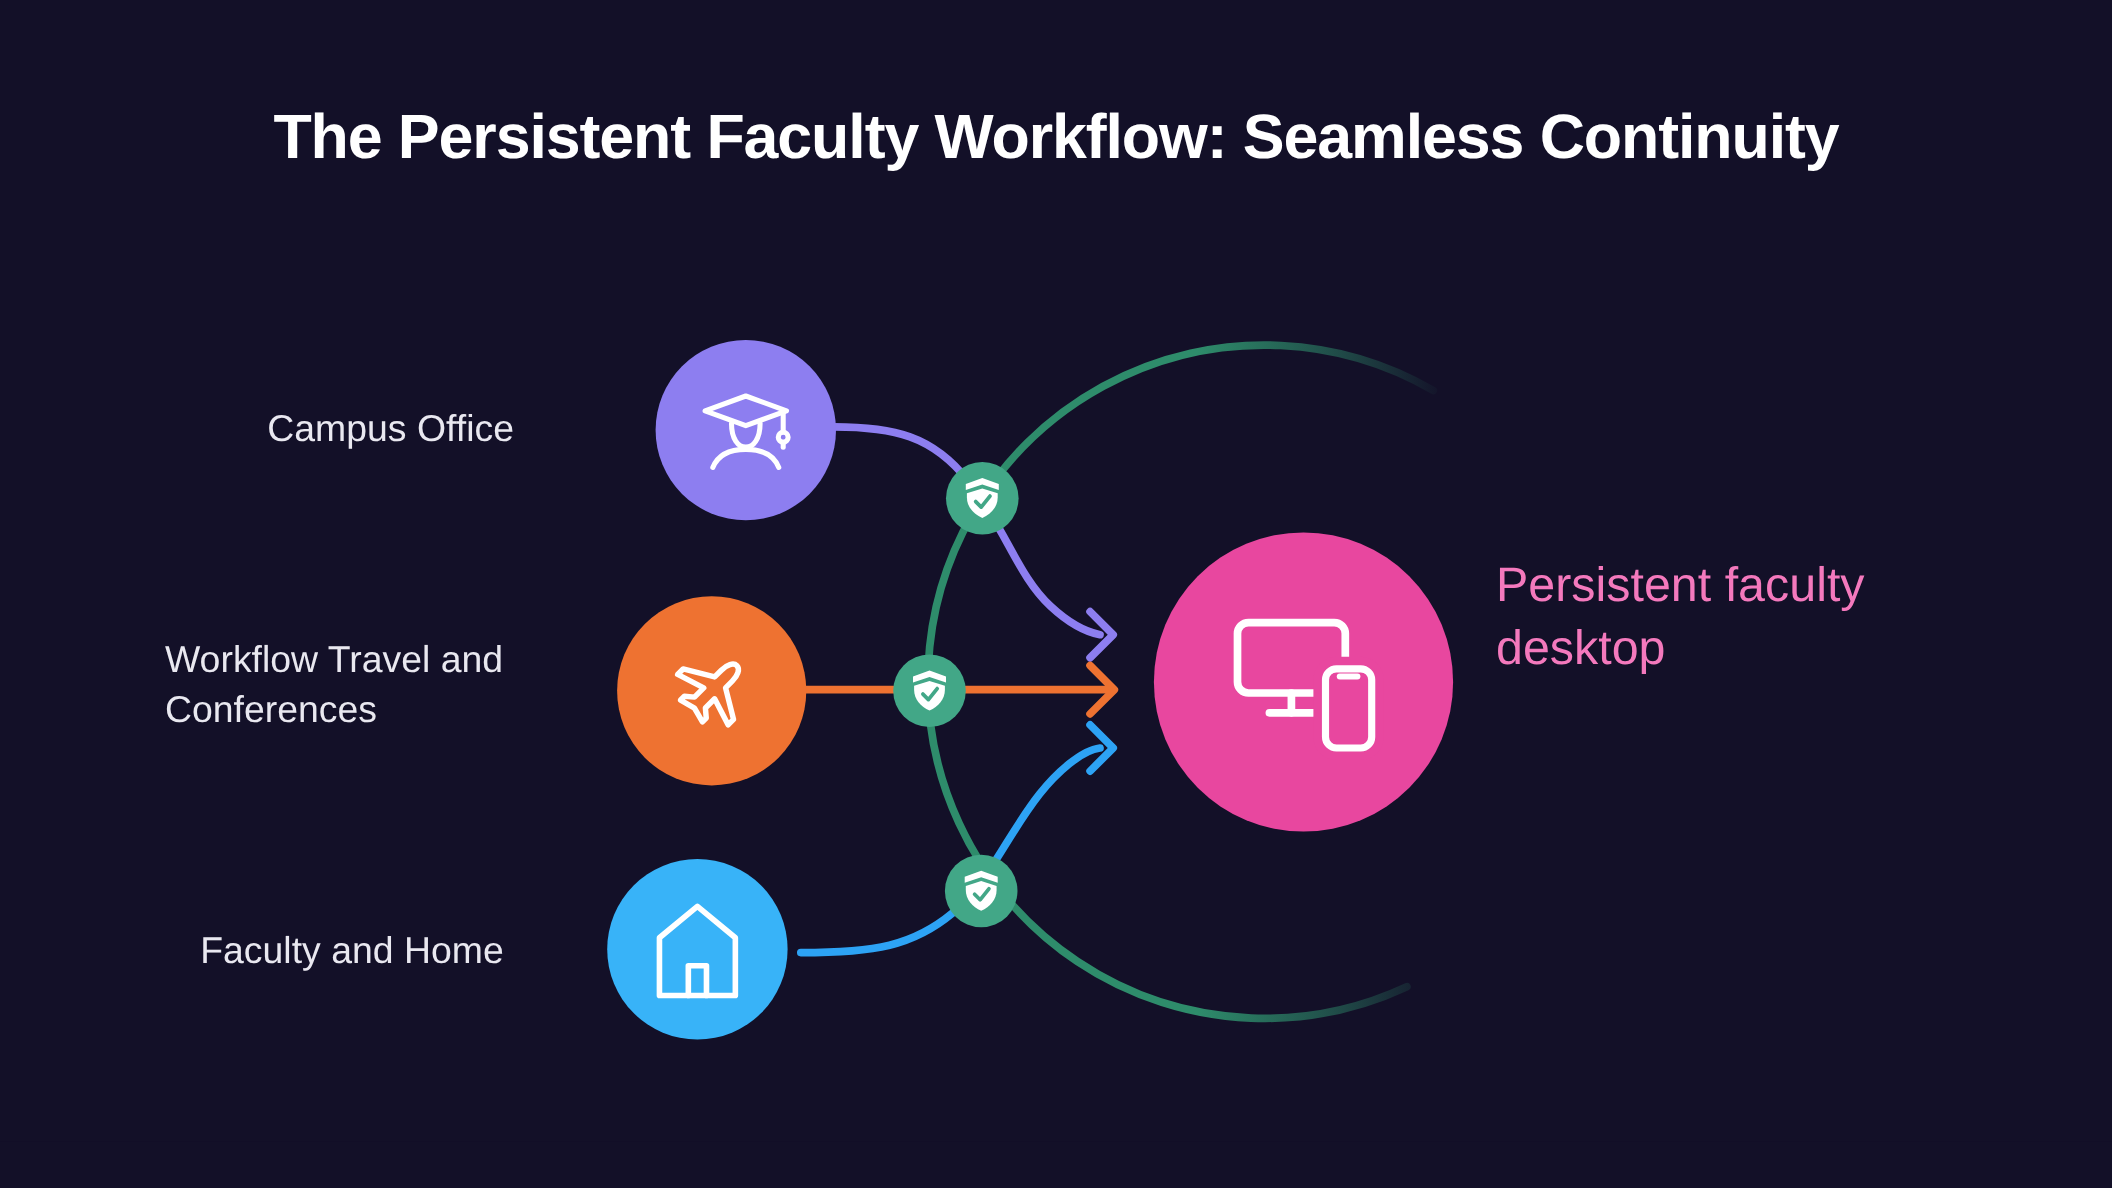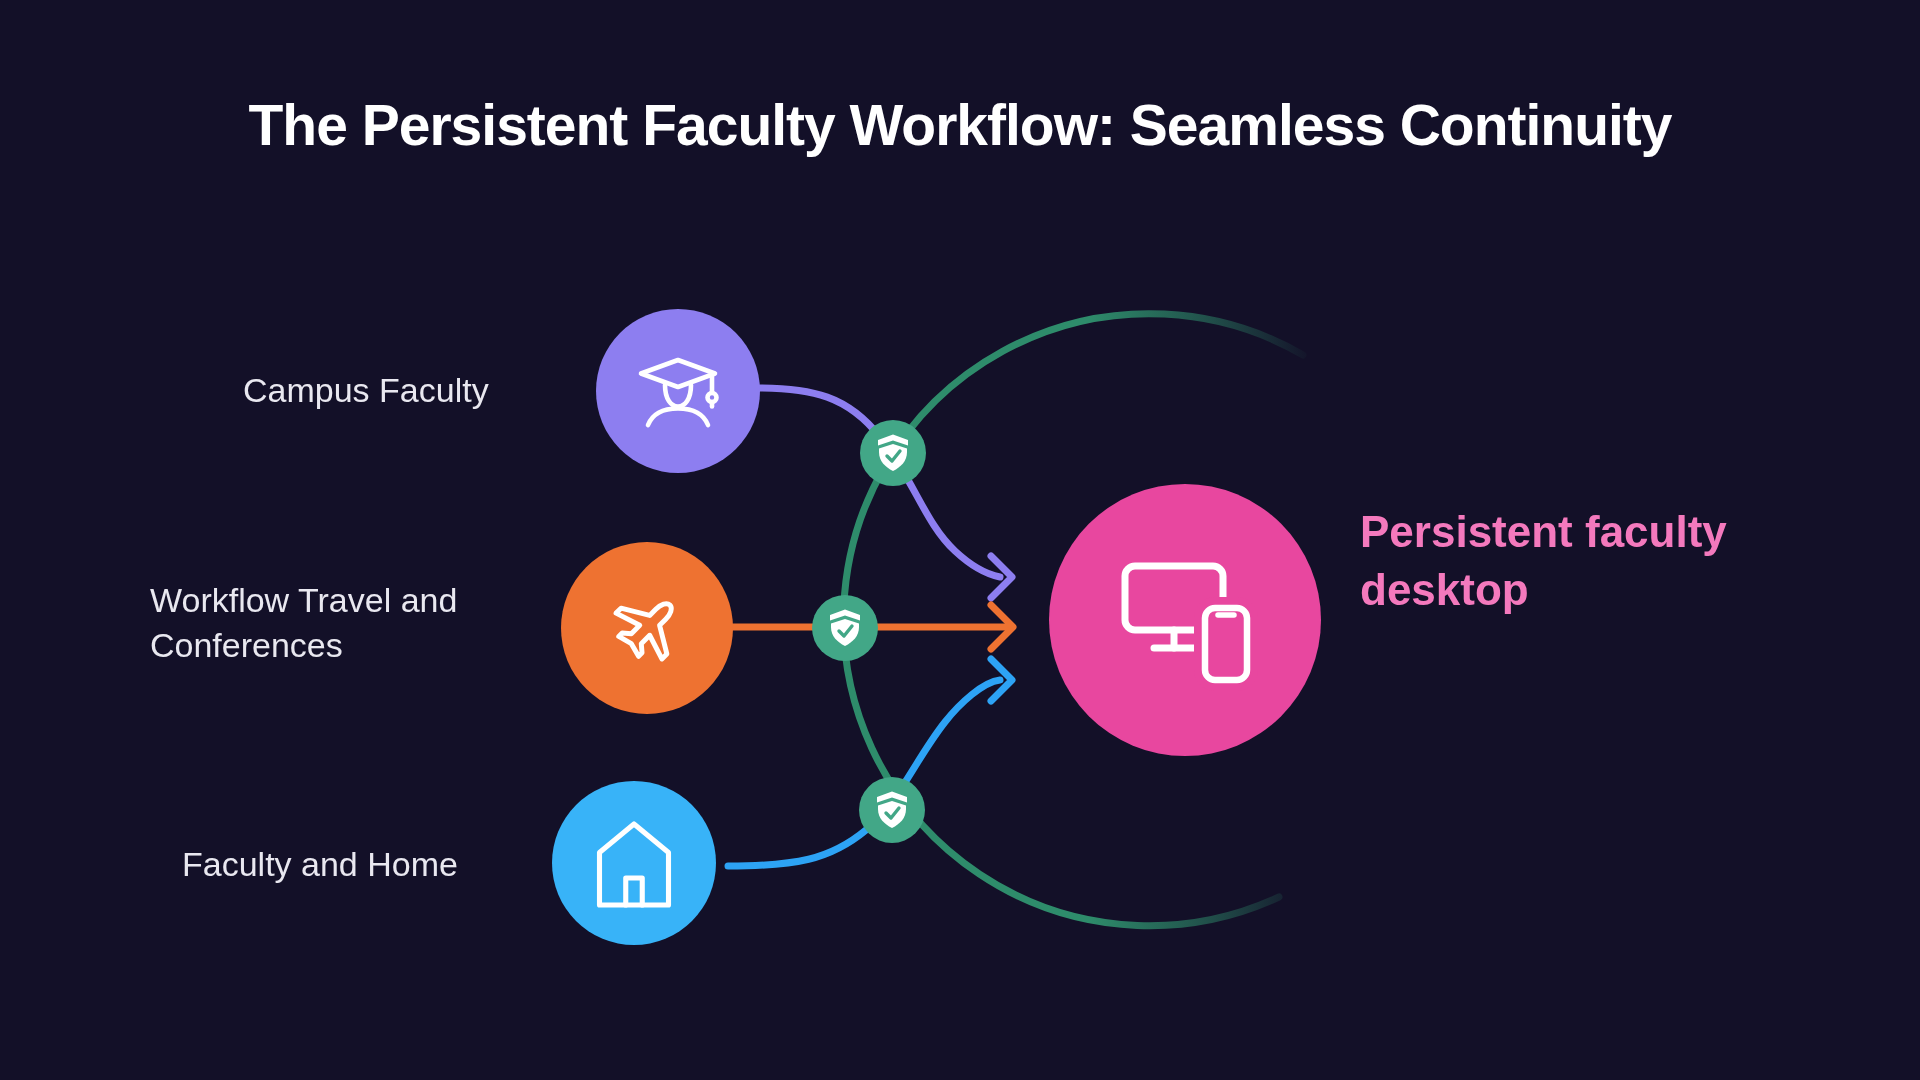--- a/index.html
+++ b/index.html
@@ -22,21 +22,21 @@
   .node-remote{left:552px;top:781px;width:164px;height:164px;background:#38b3f8;}
   .node-target{left:1049px;top:484px;width:272px;height:272px;background:#e8479f;}
   .label{
     position:absolute;color:#e9e8f0;font-size:34px;line-height:45px;font-weight:400;
   }
   .label-campus{left:243px;top:368px;width:340px;}
   .label-travel{left:150px;top:578px;width:410px;}
   .label-remote{left:182px;top:842px;width:360px;}
   .target-text{position:absolute;left:1360px;top:503px;width:430px;}
   .target-heading{
-    color:#f479bd;font-size:44px;font-weight:700;line-height:58px;width:430px;
+    color:#f479bd;font-size:44px;font-weight:400;line-height:58px;width:430px;
   }
   .target-desc{
     margin-top:14px;color:#e9e8f0;font-size:38px;font-weight:400;line-height:51px;width:400px;
   }
 </style>
 </head>
 <body>
 
 <div class="stage">
 
@@ -125,21 +125,21 @@
         <rect x="-60" y="-54" width="98" height="64" rx="10"></rect>
         <path d="M -11 10 L -11 28"></path>
         <path d="M -31 28 L 9 28"></path>
       </g>
       <rect x="20" y="-12" width="42" height="72" rx="10" fill="#e8479f" stroke="#e8479f" stroke-width="22"></rect>
       <rect x="20" y="-12" width="42" height="72" rx="10" fill="#e8479f" stroke="#ffffff" stroke-width="6.5"></rect>
       <path d="M 33 -5 L 49 -5" stroke="#ffffff" stroke-width="5.5" stroke-linecap="round"></path>
     </svg>
   </div>
 
-  <div class="label label-campus">Campus Faculty</div>
+  <div class="label label-campus">Campus Office</div>
   <div class="label label-travel">Workflow Travel and Conferences</div>
   <div class="label label-remote">Faculty and Home</div>
 
   <div class="target-text">
     <div class="target-heading" style="color: rgb(244, 121, 189);">Persistent faculty desktop</div>
   </div>
 
 </div>
 
 </body></html>

